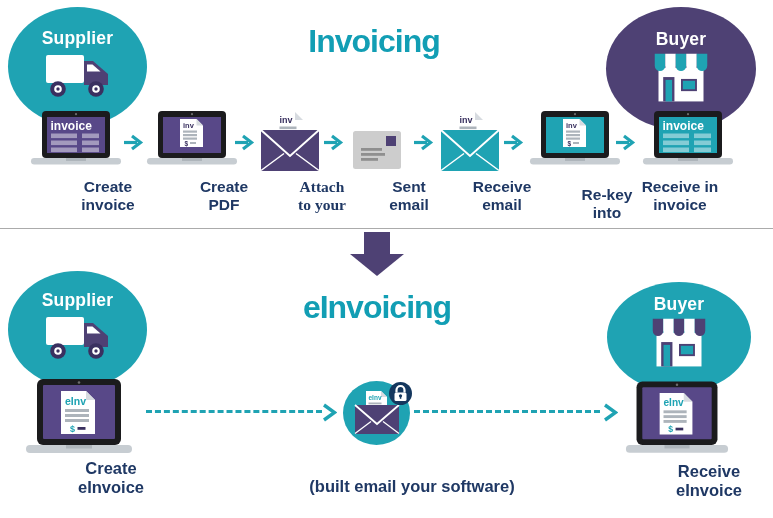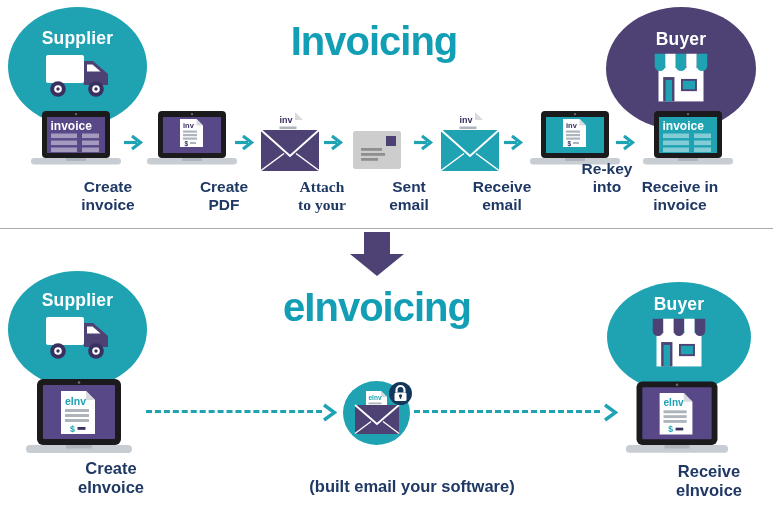--- a/index.html
+++ b/index.html
@@ -3,21 +3,21 @@
 <meta charset="utf-8">
 <style>
   html,body{margin:0;padding:0;background:#fff;}
   .canvas{position:relative;width:773px;height:518px;background:#fff;overflow:hidden;
           font-family:"Liberation Sans",sans-serif;}
   .circle{position:absolute;border-radius:50%;z-index:1;display:flex;flex-direction:column;align-items:center;}
   .bg-teal{background:var(--teal,#1FA3B3);}
   .bg-purple{background:var(--purple,#4E4174);}
   .actor{color:#fff;font-weight:bold;font-size:17.5px;letter-spacing:.2px;}
   .title{position:absolute;transform:translateX(-50%);font-weight:bold;
-         color:var(--teal_title,#129EB4);font-size:40px;line-height:52px;letter-spacing:-1px;white-space:nowrap;z-index:1;}
+         color:var(--teal_title,#129EB4);font-size:32px;line-height:52px;letter-spacing:-1px;white-space:nowrap;z-index:1;}
   .icon{position:absolute;z-index:2;line-height:0;}
   .lbl{position:absolute;transform:translateX(-50%);text-align:center;
        color:var(--navy_text,#1F3864);font-weight:bold;font-size:15.5px;line-height:17.5px;white-space:nowrap;z-index:2;margin-left:32px;}
   .lbl-lg{font-size:16.5px;line-height:19px;}
   .divider{position:absolute;left:0;top:228px;width:773px;height:1px;background:var(--divider_gray,#ABABAB);}
   .big-arrow-shaft{position:absolute;left:364px;top:232px;width:26px;height:22px;background:var(--purple,#4E4174);}
   .big-arrow-head{position:absolute;left:350px;top:254px;width:0;height:0;
        border-left:27px solid transparent;border-right:27px solid transparent;
        border-top:22px solid var(--purple,#4E4174);}
   .dash{position:absolute;border-top:3.6px dashed var(--teal,#1FA3B3);z-index:1;}
@@ -231,21 +231,21 @@
     <span>to your</span>
   </div>
   <div class="lbl" style="left:377px;top:178px;">
     <span>Sent</span><br>
     <span>email</span>
   </div>
   <div class="lbl" style="left:470px;top:178px;">
     <span>Receive</span><br>
     <span>email</span>
   </div>
-  <div class="lbl" style="left:575px;top:160px;">
+  <div class="lbl" style="left:575px;top:186px;">
     <span>Re-key</span><br>
     <span>into</span>
   </div>
   <div class="lbl" style="left:648px;top:178px;">
     <span>Receive in</span><br>
     <span>invoice</span>
   </div>
 
   <div class="divider"></div>
   <div class="big-arrow-shaft"></div>

